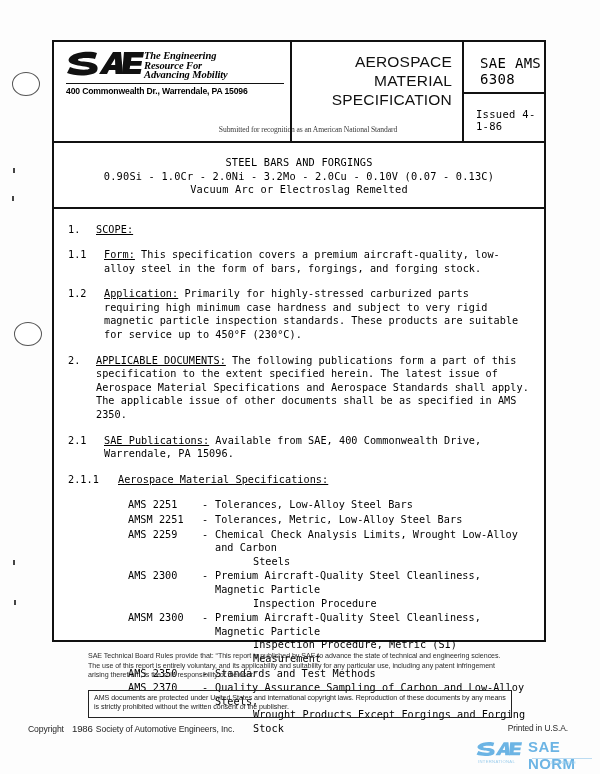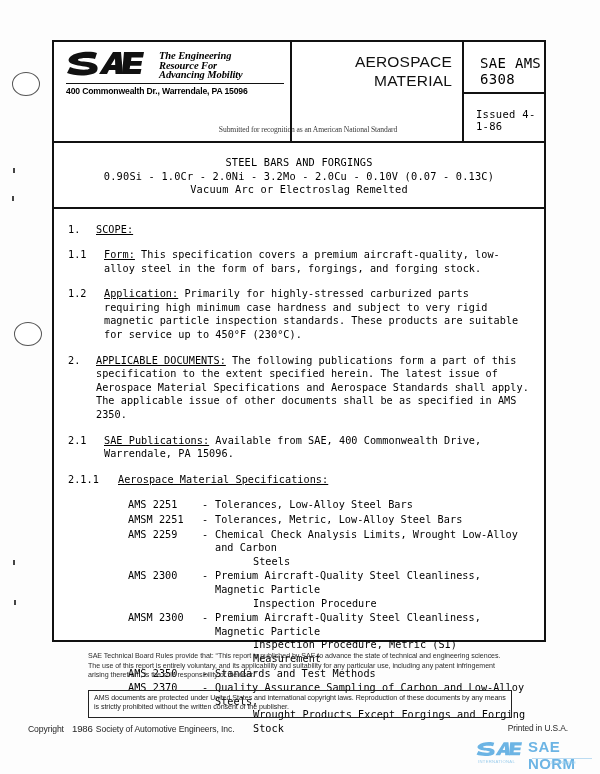--- a/index.html
+++ b/index.html
@@ -65,21 +65,21 @@
     position: absolute;
     left: 0; top: 0;
     width: 236px;
     height: 100%;
     box-sizing: border-box;
     padding: 8px 6px 0 12px;
   }
   .sae-logo-row {
     display: flex;
     align-items: flex-start;
-    gap: 15px;
+    gap: 0;
   }
   .sae-mark {
     width: 78px;
     height: 27px;
     position: relative;
     flex: 0 0 auto;
   }
   .sae-mark svg { display: block; }
   .sae-tag {
     font-family: "Liberation Serif", serif;
@@ -327,20 +327,21 @@
         </div>
         <div class="sae-rule"></div>
         <div class="sae-addr">400 Commonwealth Dr., Warrendale, PA 15096</div>
       </div>
 
       <div class="submitted">Submitted for recognition as an American National Standard</div>
 
       <div class="hdr-mid">
         <div>AEROSPACE</div>
         <div>MATERIAL</div>
+        <div>SPECIFICATION</div>
       </div>
 
       <div class="hdr-right">
         <div class="hdr-doc">SAE AMS 6308</div>
         <div class="hdr-issue">Issued 4-1-86</div>
       </div>
     </div>
 
     <div class="titleblock">
       <div>STEEL BARS AND FORGINGS</div>

